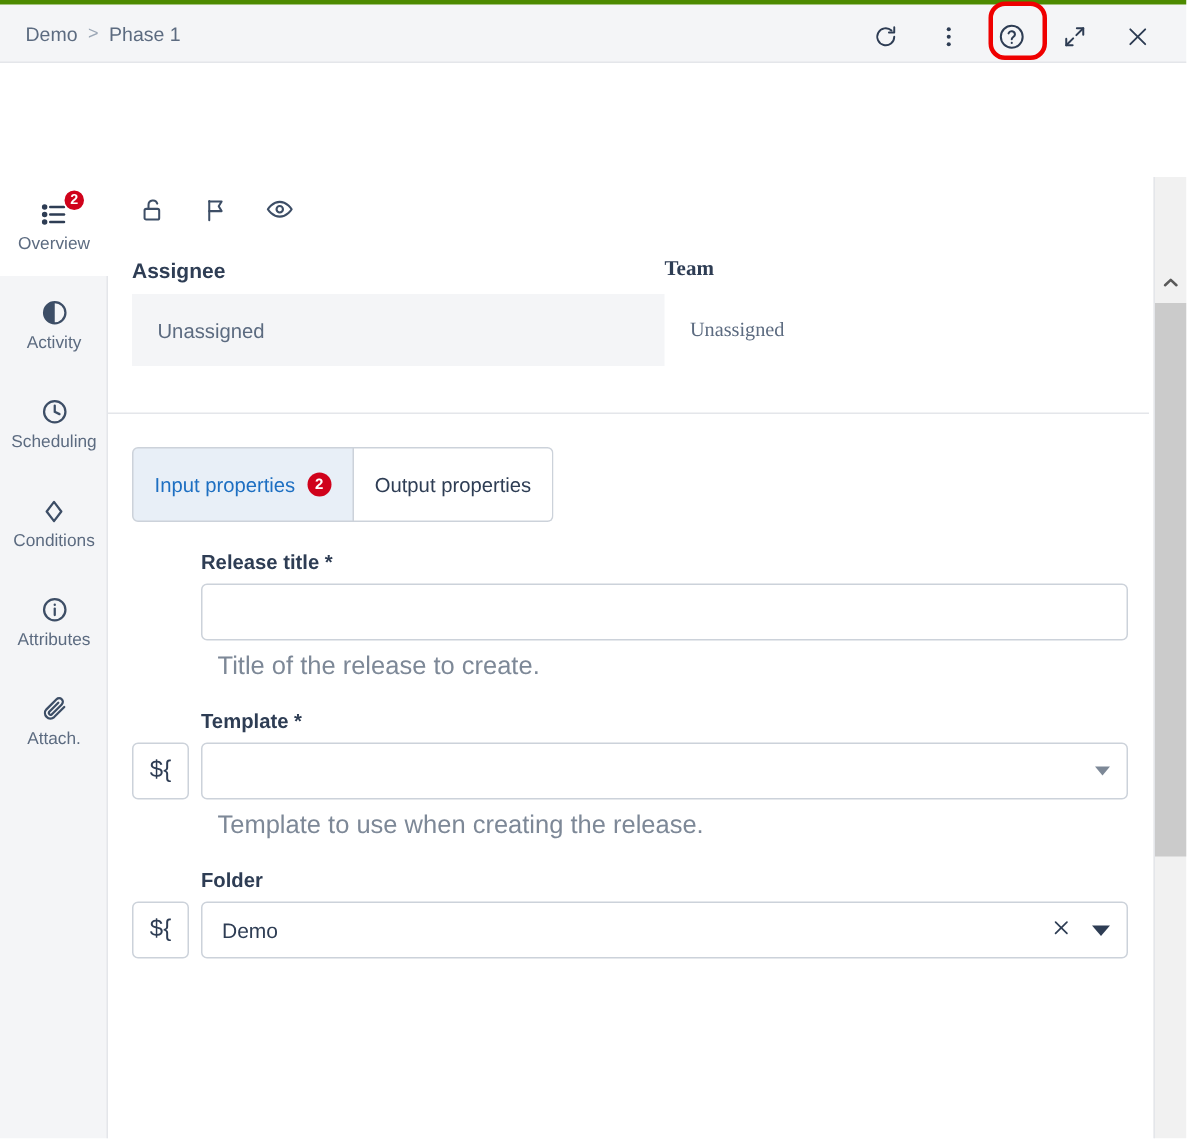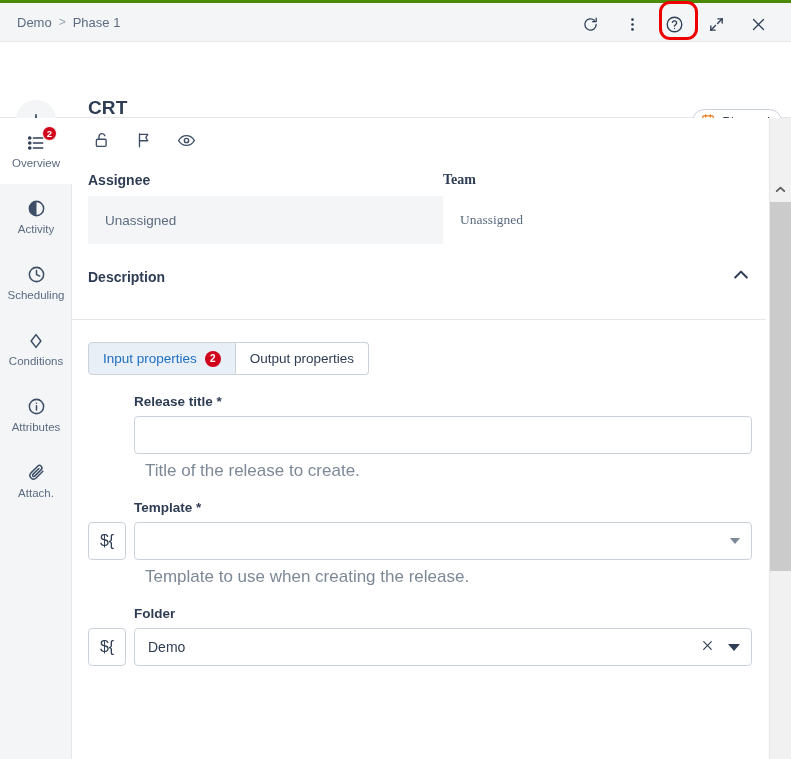--- a/index.html
+++ b/index.html
@@ -167,21 +167,21 @@
   }
 
   .divider {
     margin-top: 31px;
     height: 1px; background: #e4e6ea; width: 694px;
   }
 
   
   .tabs { display: flex; margin: 22px 0 0 16px; }
   .tab {
-    height: 33px; padding: 0 14px;
+    height: 50px; padding: 0 14px;
     display: flex; align-items: center; gap: 8px;
     border: 1px solid #ccd2da;
     font-size: 13.5px; color: #2e3d54;
     background: #ffffff;
   }
   .tab:first-child { border-radius: 4px 0 0 4px; }
   .tab:last-child { border-radius: 0 4px 4px 0; border-left: none; }
   .tab.active { background: #e8eff7; color: #1d6fc2; border-color: #ccd2da; }
   .tab-badge {
     min-width: 16px; height: 16px; padding: 0 4px;
@@ -313,38 +313,20 @@
           <svg width="17" height="17" viewBox="0 0 24 24" fill="none" stroke="currentColor" stroke-width="1.8" stroke-linecap="round">
             <line x1="5" y1="5" x2="19" y2="19"></line>
               <line x1="19" y1="5" x2="5" y2="19"></line>
           </svg>
         </span>
       </div>
     </div>
   </div>
   <div class="help-highlight"></div>
 
-  <div class="header">
-    <div class="plus-circle">+</div>
-    <div class="title-wrap">
-      <div class="title">CRT</div>
-      <div class="subtitle">Core: Create Release</div>
-    </div>
-    <div class="status-badge">
-      <span>
-        <svg width="14" height="14" viewBox="0 0 24 24" fill="none" stroke="#e8781a" stroke-width="2" stroke-linecap="round" stroke-linejoin="round">
-          <rect x="3" y="5" width="18" height="16" rx="2"></rect>
-          <line x1="3" y1="10" x2="21" y2="10"></line>
-          <line x1="8" y1="3" x2="8" y2="7"></line>
-            <line x1="16" y1="3" x2="16" y2="7"></line>
-        </svg>
-      </span>
-      <span>Planned</span>
-    </div>
-  </div>
 
   <div class="sidebar">
 
     <div class="nav-item active">
       <span class="nav-icon">
         <svg width="20" height="20" viewBox="0 0 24 24" fill="none" stroke="#2e3d54" stroke-width="2" stroke-linecap="round">
           <line x1="9" y1="6" x2="20" y2="6"></line>
             <line x1="9" y1="12" x2="20" y2="12"></line>
             <line x1="9" y1="18" x2="20" y2="18"></line>
           <circle cx="4.5" cy="6" r="1.2" fill="#2e3d54"></circle>
@@ -439,28 +421,20 @@
       <div class="field-col">
         <div class="field-label">Assignee</div>
         <div class="assignee-box">Unassigned</div>
       </div>
       <div class="field-col team">
         <div class="field-label">Team</div>
         <div class="team-box">Unassigned</div>
       </div>
     </div>
 
-    <div class="desc-head">
-      <span class="desc-title">Description</span>
-      <span>
-        <svg width="20" height="20" viewBox="0 0 24 24" fill="none" stroke="#2e3d54" stroke-width="2.4" stroke-linecap="round" stroke-linejoin="round">
-          <polyline points="5 15 12 8 19 15"></polyline>
-        </svg>
-      </span>
-    </div>
 
     <div class="divider"></div>
 
     <div class="tabs">
       <div class="tab active">
         <span>Input properties</span>
         <span class="tab-badge">2</span>
       </div>
       <div class="tab">
         <span>Output properties</span>

